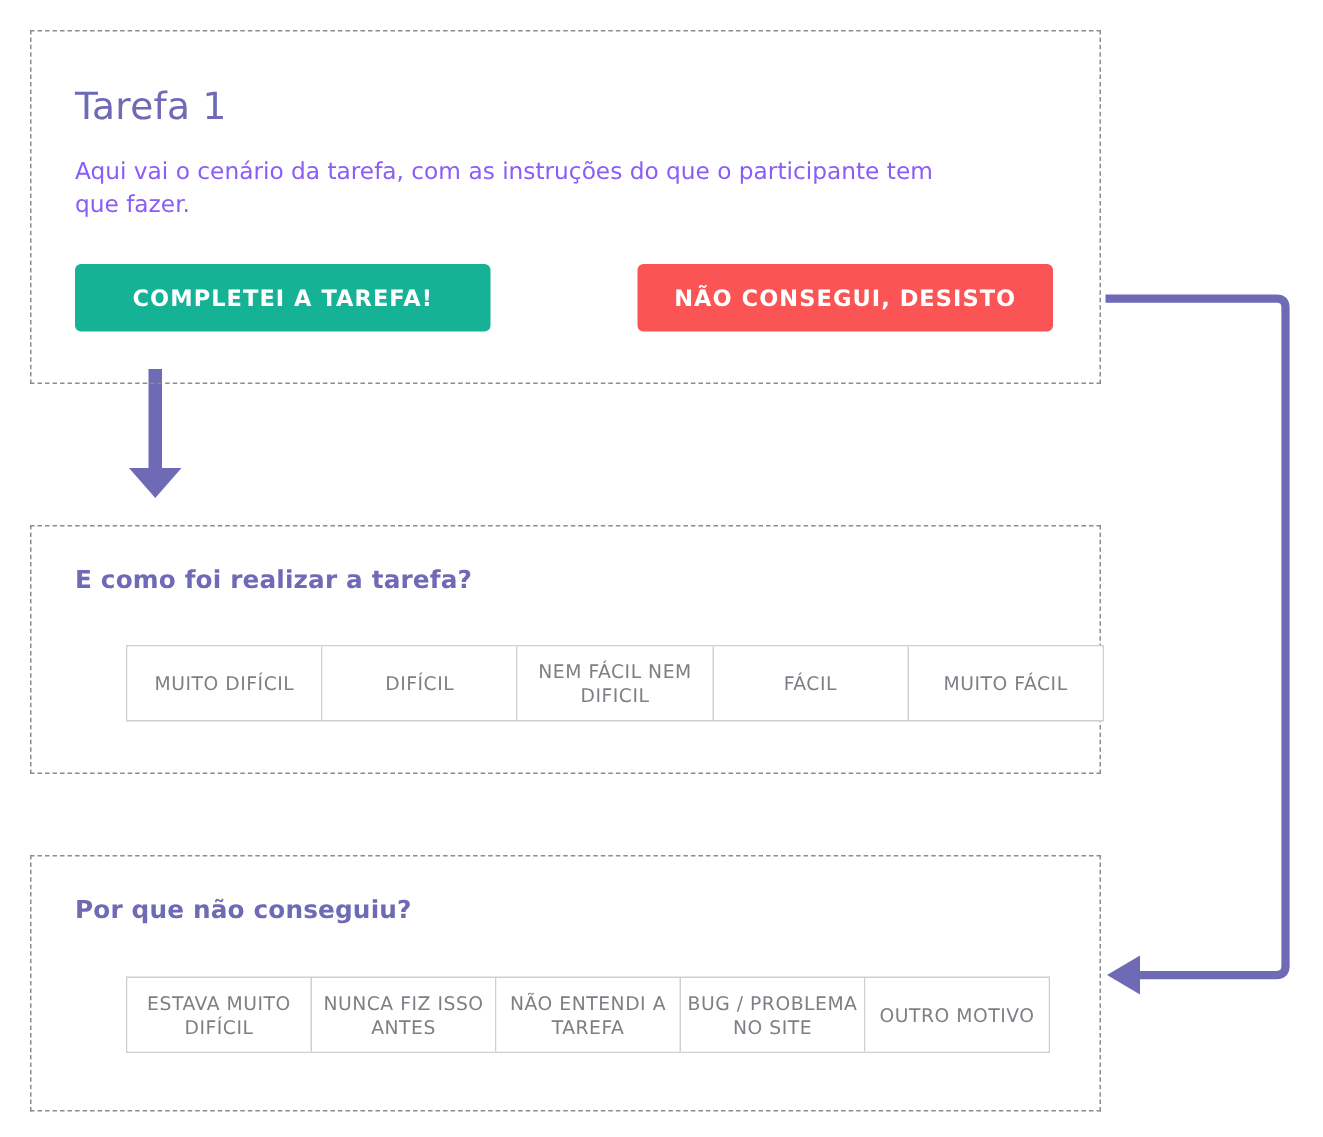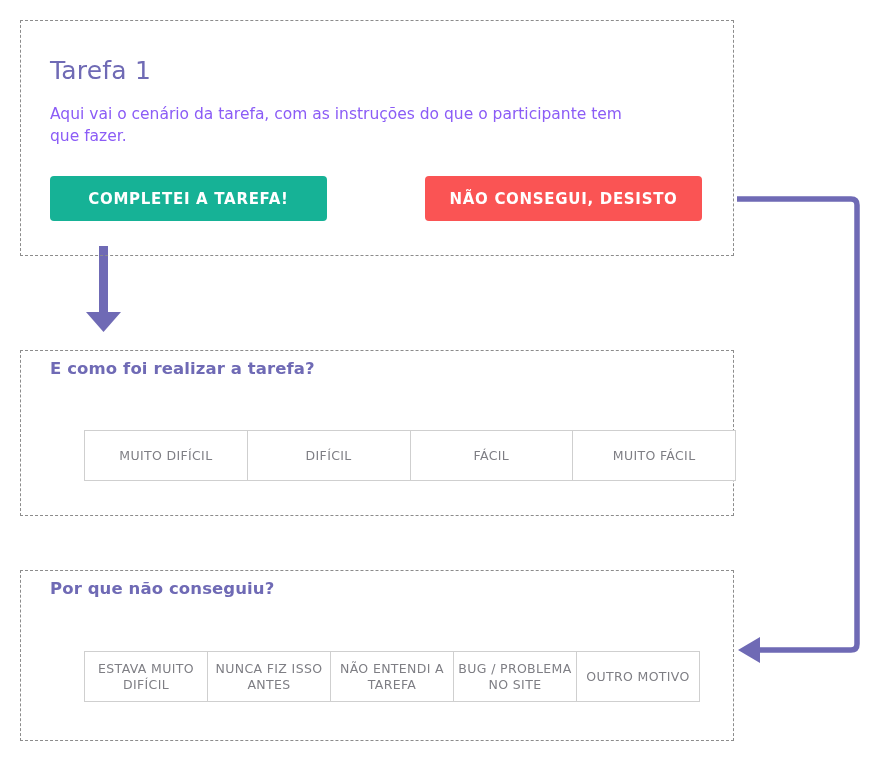--- a/index.html
+++ b/index.html
@@ -47,21 +47,21 @@
     left: 29px;
     top: 82px;
     width: 600px;
     font-size: 15.5px;
     line-height: 1.45;
     color: #8b5cf6;
   }
   .section-heading {
     position: absolute;
     left: 29px;
-    top: 8px;
+    top: 26px;
     font-size: 16.5px;
     font-weight: 700;
     color: #6f6ab5;
     letter-spacing: 0.1px;
     white-space: nowrap;
   }
 
   
   .btn {
     position: absolute;
@@ -149,20 +149,21 @@
     <div class="task-desc">Aqui vai o cenário da tarefa, com as instruções do que o participante tem que fazer.</div>
     <button class="btn" id="btn-giveup">NÃO CONSEGUI, DESISTO</button>
     <button class="btn" id="btn-complete">COMPLETEI A TAREFA!</button>
   </div>
 
   <div class="panel" id="panel-rating">
     <div class="section-heading">E como foi realizar a tarefa?</div>
     <div class="options" id="options-rating">
       <div class="opt">MUITO DIFÍCIL</div>
       <div class="opt">DIFÍCIL</div>
+      <div class="opt">NEM FÁCIL NEM DIFICIL</div>
       <div class="opt">FÁCIL</div>
       <div class="opt">MUITO FÁCIL</div>
     </div>
   </div>
 
   <div class="panel" id="panel-reason">
     <div class="section-heading">Por que não conseguiu?</div>
     <div class="options" id="options-reason">
       <div class="opt">ESTAVA MUITO DIFÍCIL</div>
       <div class="opt">NUNCA FIZ ISSO ANTES</div>

